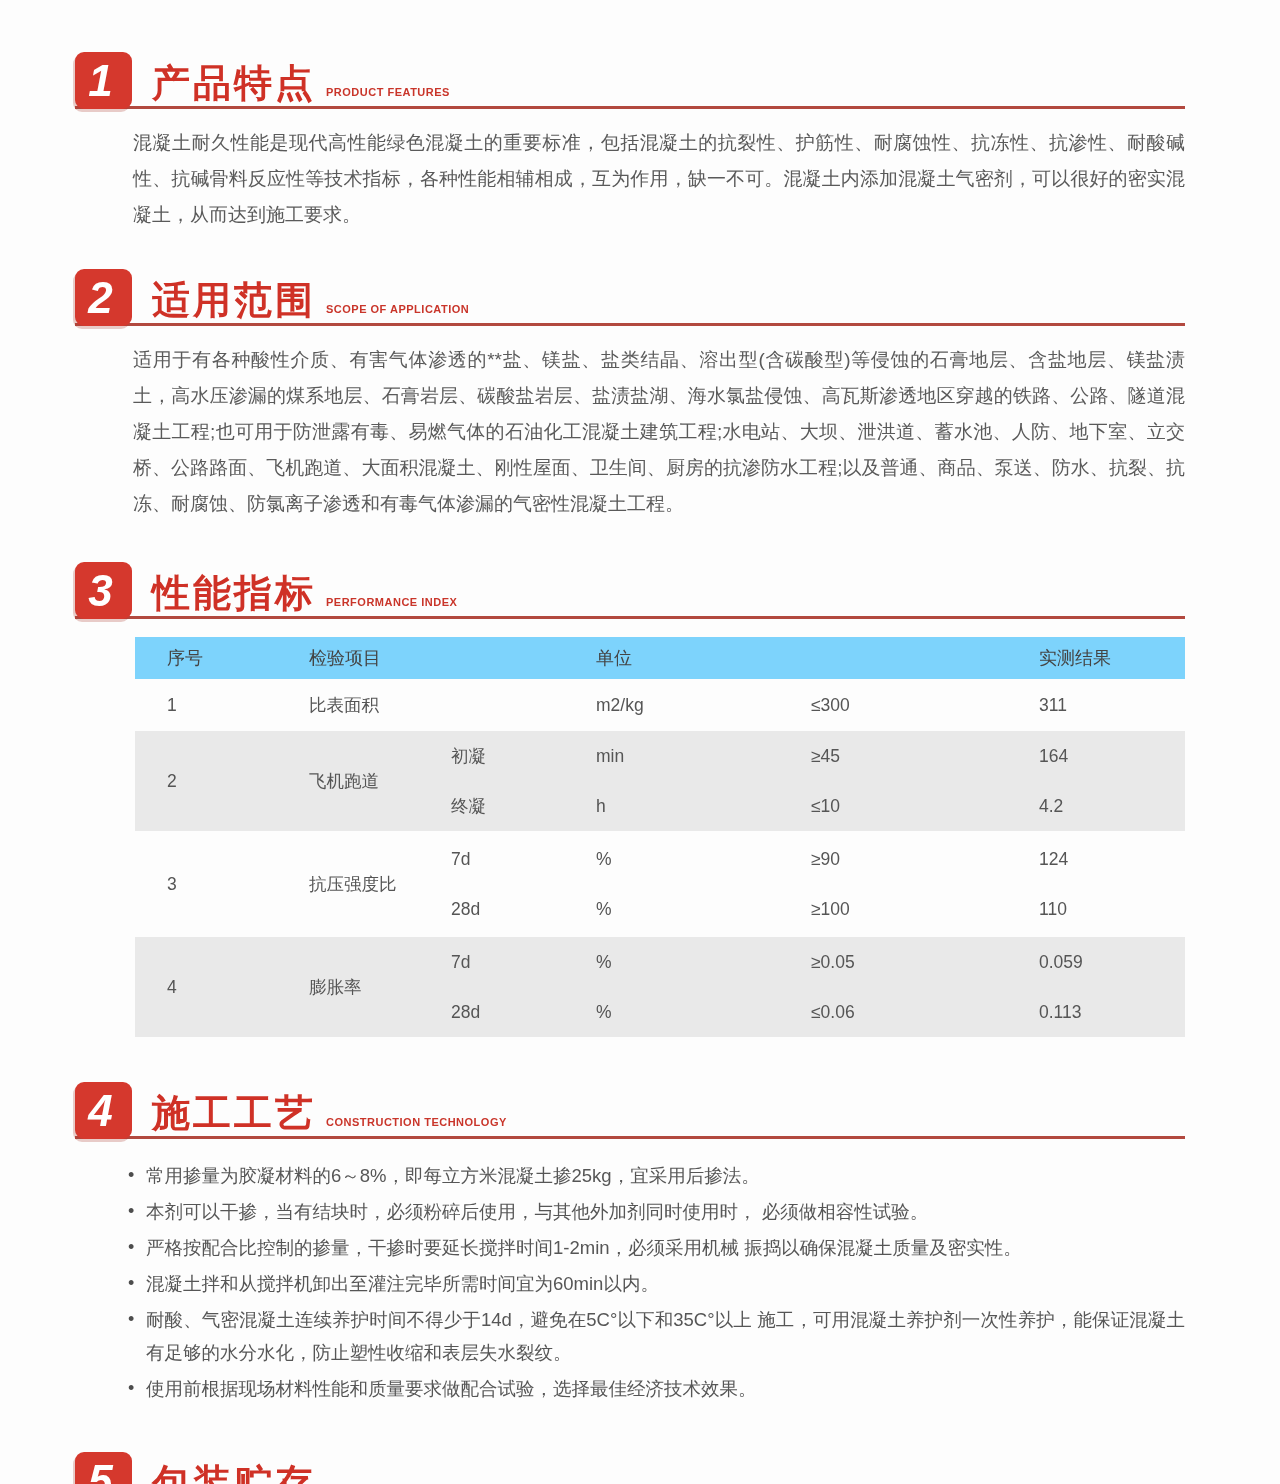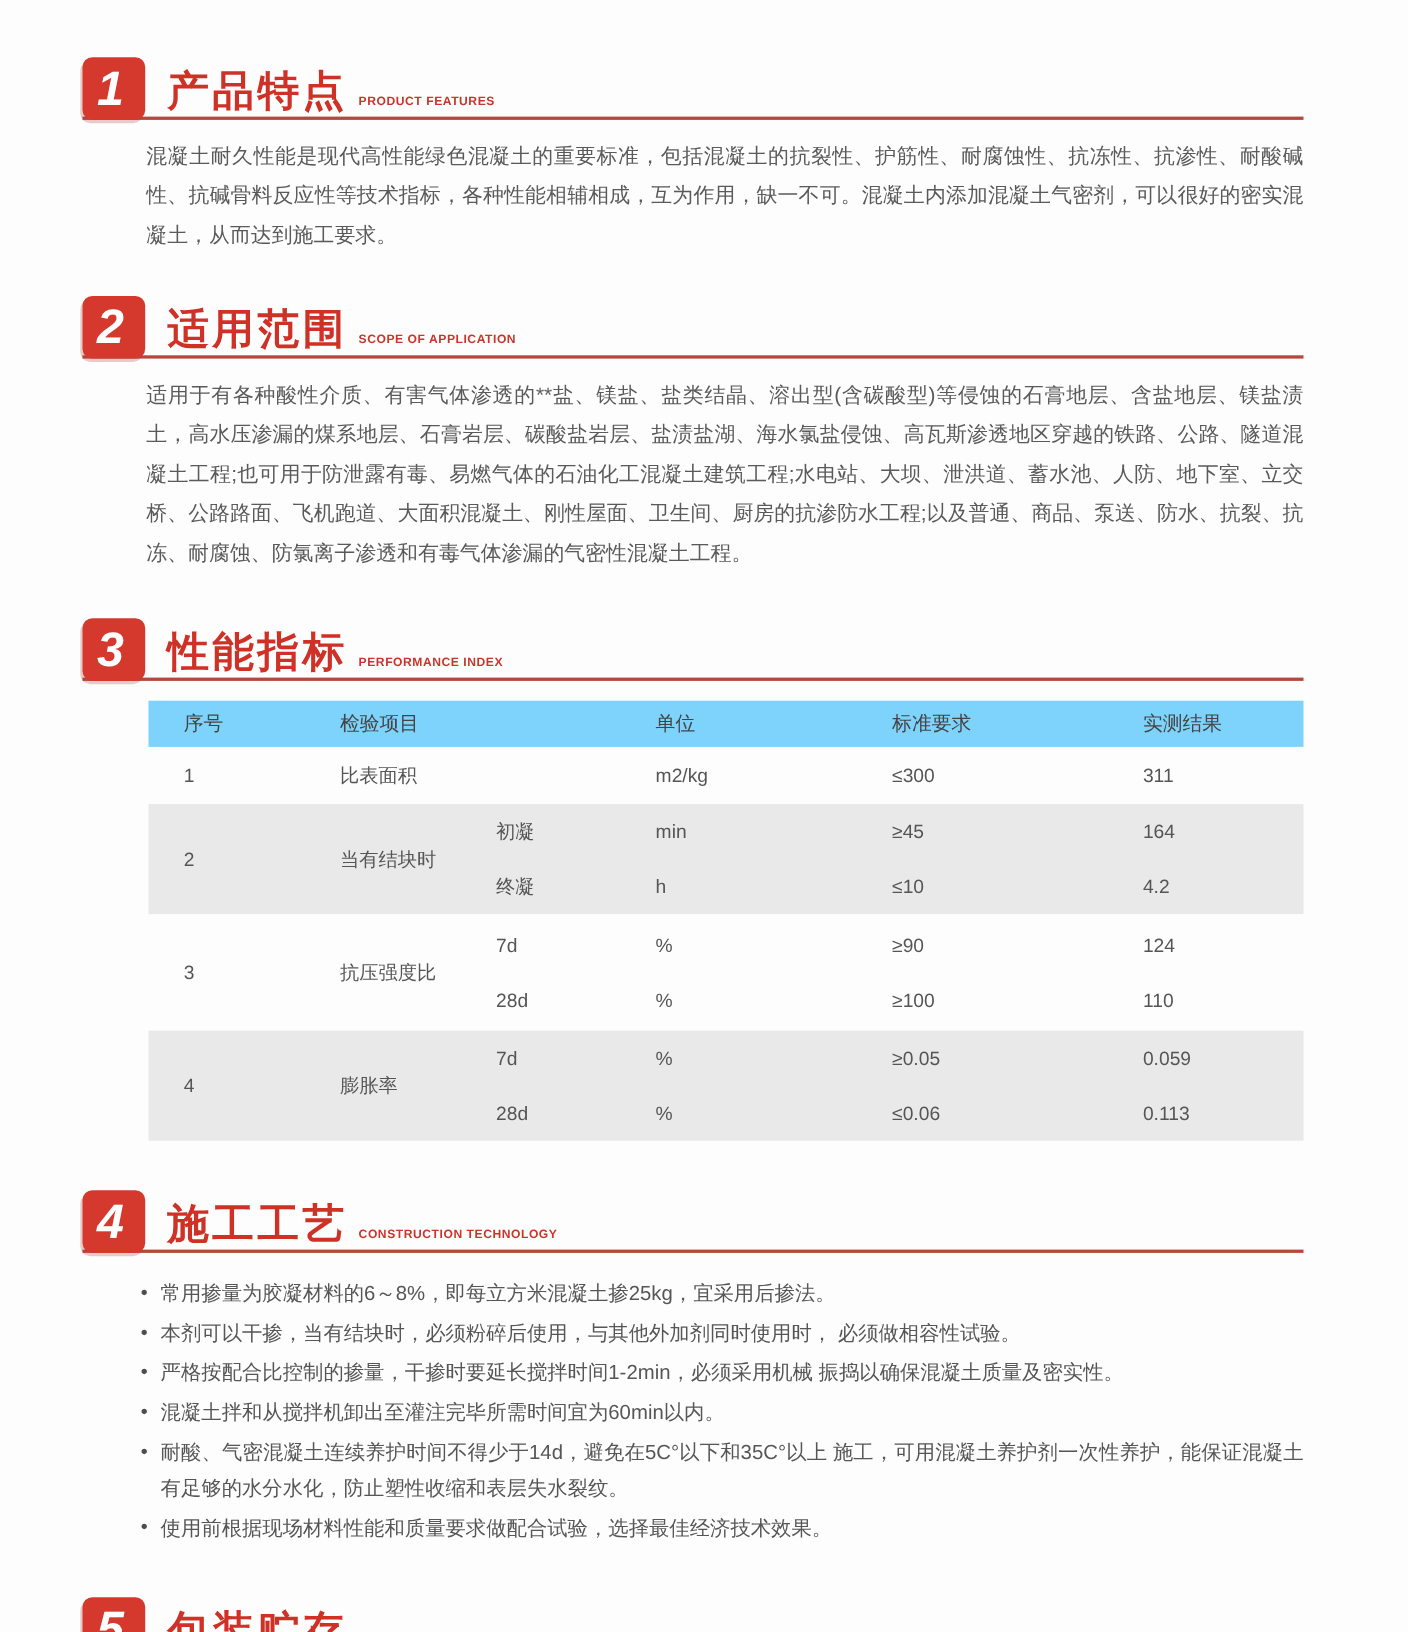--- a/index.html
+++ b/index.html
@@ -111,36 +111,35 @@
   </div>
 </div>
 
 <div class="tbl">
 
   <div class="trow thead">
     <div class="cell c-no">序号</div>
     <div class="cell c-item">检验项目</div>
     <div class="cell c-sub"></div>
     <div class="cell c-unit">单位</div>
-    <div class="cell c-std">标准要求</div>
     <div class="cell c-res">实测结果</div>
   </div>
 
   <div class="trow">
     <div class="cell c-no">1</div>
     <div class="cell c-item">比表面积</div>
     <div class="cell c-sub"></div>
     <div class="cell c-unit">m2/kg</div>
     <div class="cell c-std">≤300</div>
     <div class="cell c-res">311</div>
   </div>
 
   <div class="trow gray">
     <div class="cell c-no span2">2</div>
-    <div class="cell c-item span2">当有结块时</div>
+    <div class="cell c-item span2">飞机跑道</div>
     <div class="cell c-sub r1 sub-h">初凝</div>
     <div class="cell c-unit r1 sub-h">min</div>
     <div class="cell c-std r1 sub-h">≥45</div>
     <div class="cell c-res r1 sub-h">164</div>
     <div class="cell c-sub r2 sub-h">终凝</div>
     <div class="cell c-unit r2 sub-h">h</div>
     <div class="cell c-std r2 sub-h">≤10</div>
     <div class="cell c-res r2 sub-h">4.2</div>
   </div>
 

